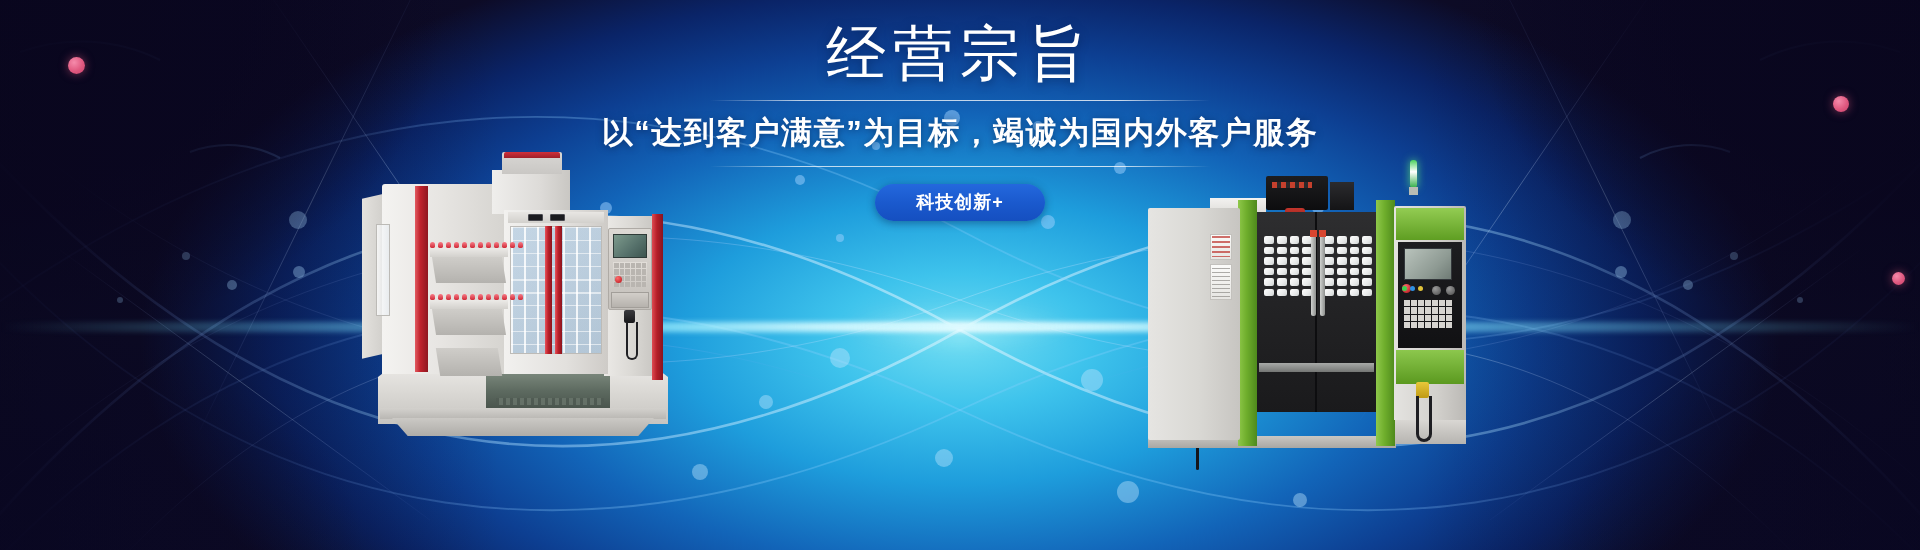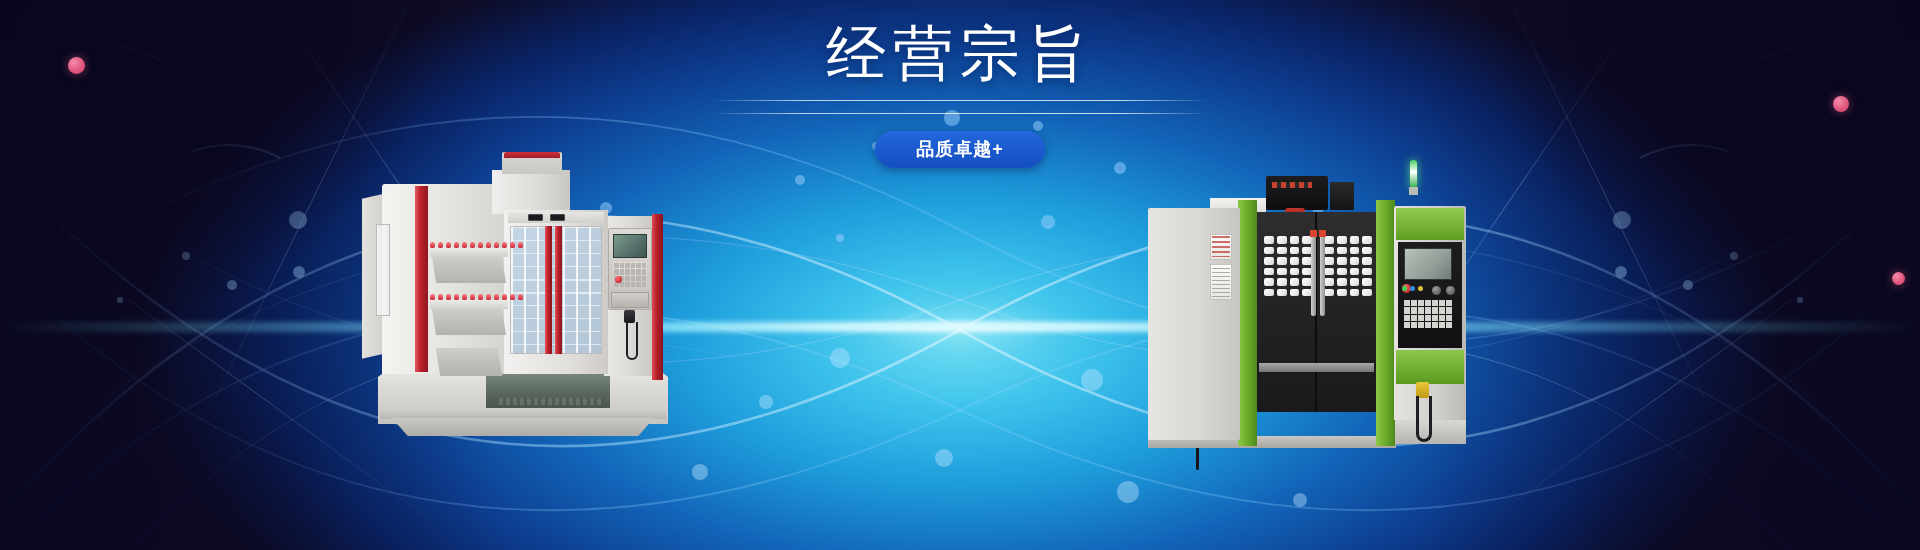--- a/index.html
+++ b/index.html
@@ -594,17 +594,18 @@
         <i></i>
       </div>
     <div class="mr-pendant"></div>
     <div class="mr-cord"></div>
     <div class="mr-cable"></div>
   </div>
 
   <div class="text-block">
     <div class="title">经营宗旨</div>
     <div class="rule"></div>
+    <div class="tagline">以“达到客户满意”为目标，竭诚为国内外客户服务</div>
     <div class="rule rule-lower"></div>
-    <button class="cta">品质卓越+</button>
+    <button class="cta">科技创新+</button>
   </div>
 
 </div>
 
 </body></html>

